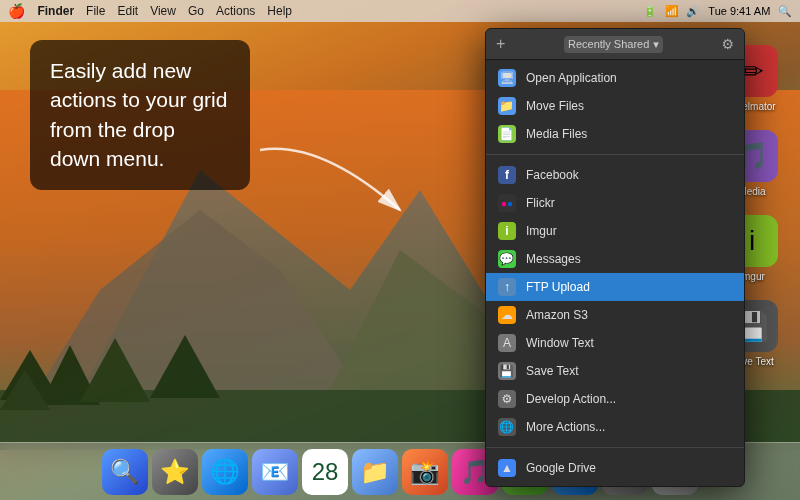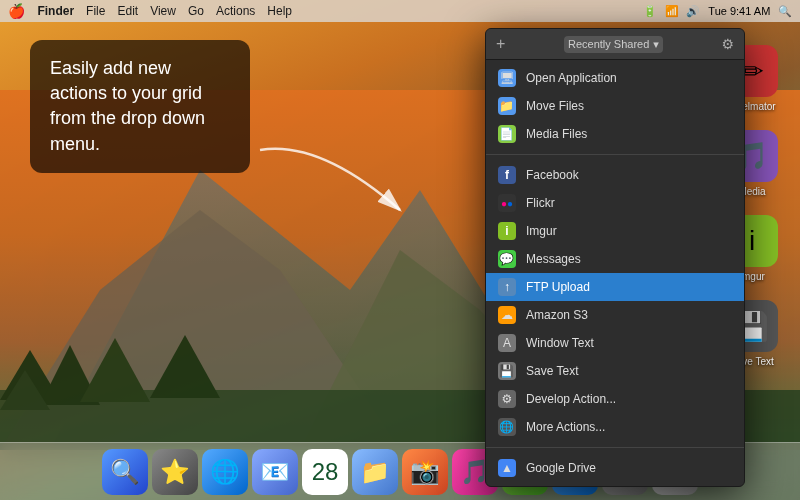--- a/index.html
+++ b/index.html
@@ -89,21 +89,21 @@
       top: 40px;
       left: 30px;
       background: rgba(0,0,0,0.65);
       border-radius: 12px;
       padding: 16px 20px;
       width: 220px;
       z-index: 60;
     }
     #annotation p {
       color: white;
-      font-size: 18px;
+      font-size: 21px;
       line-height: 1.4;
       font-weight: 400;
     }
 
     
     #arrow {
       position: absolute;
       top: 130px;
       left: 240px;
       width: 200px;

